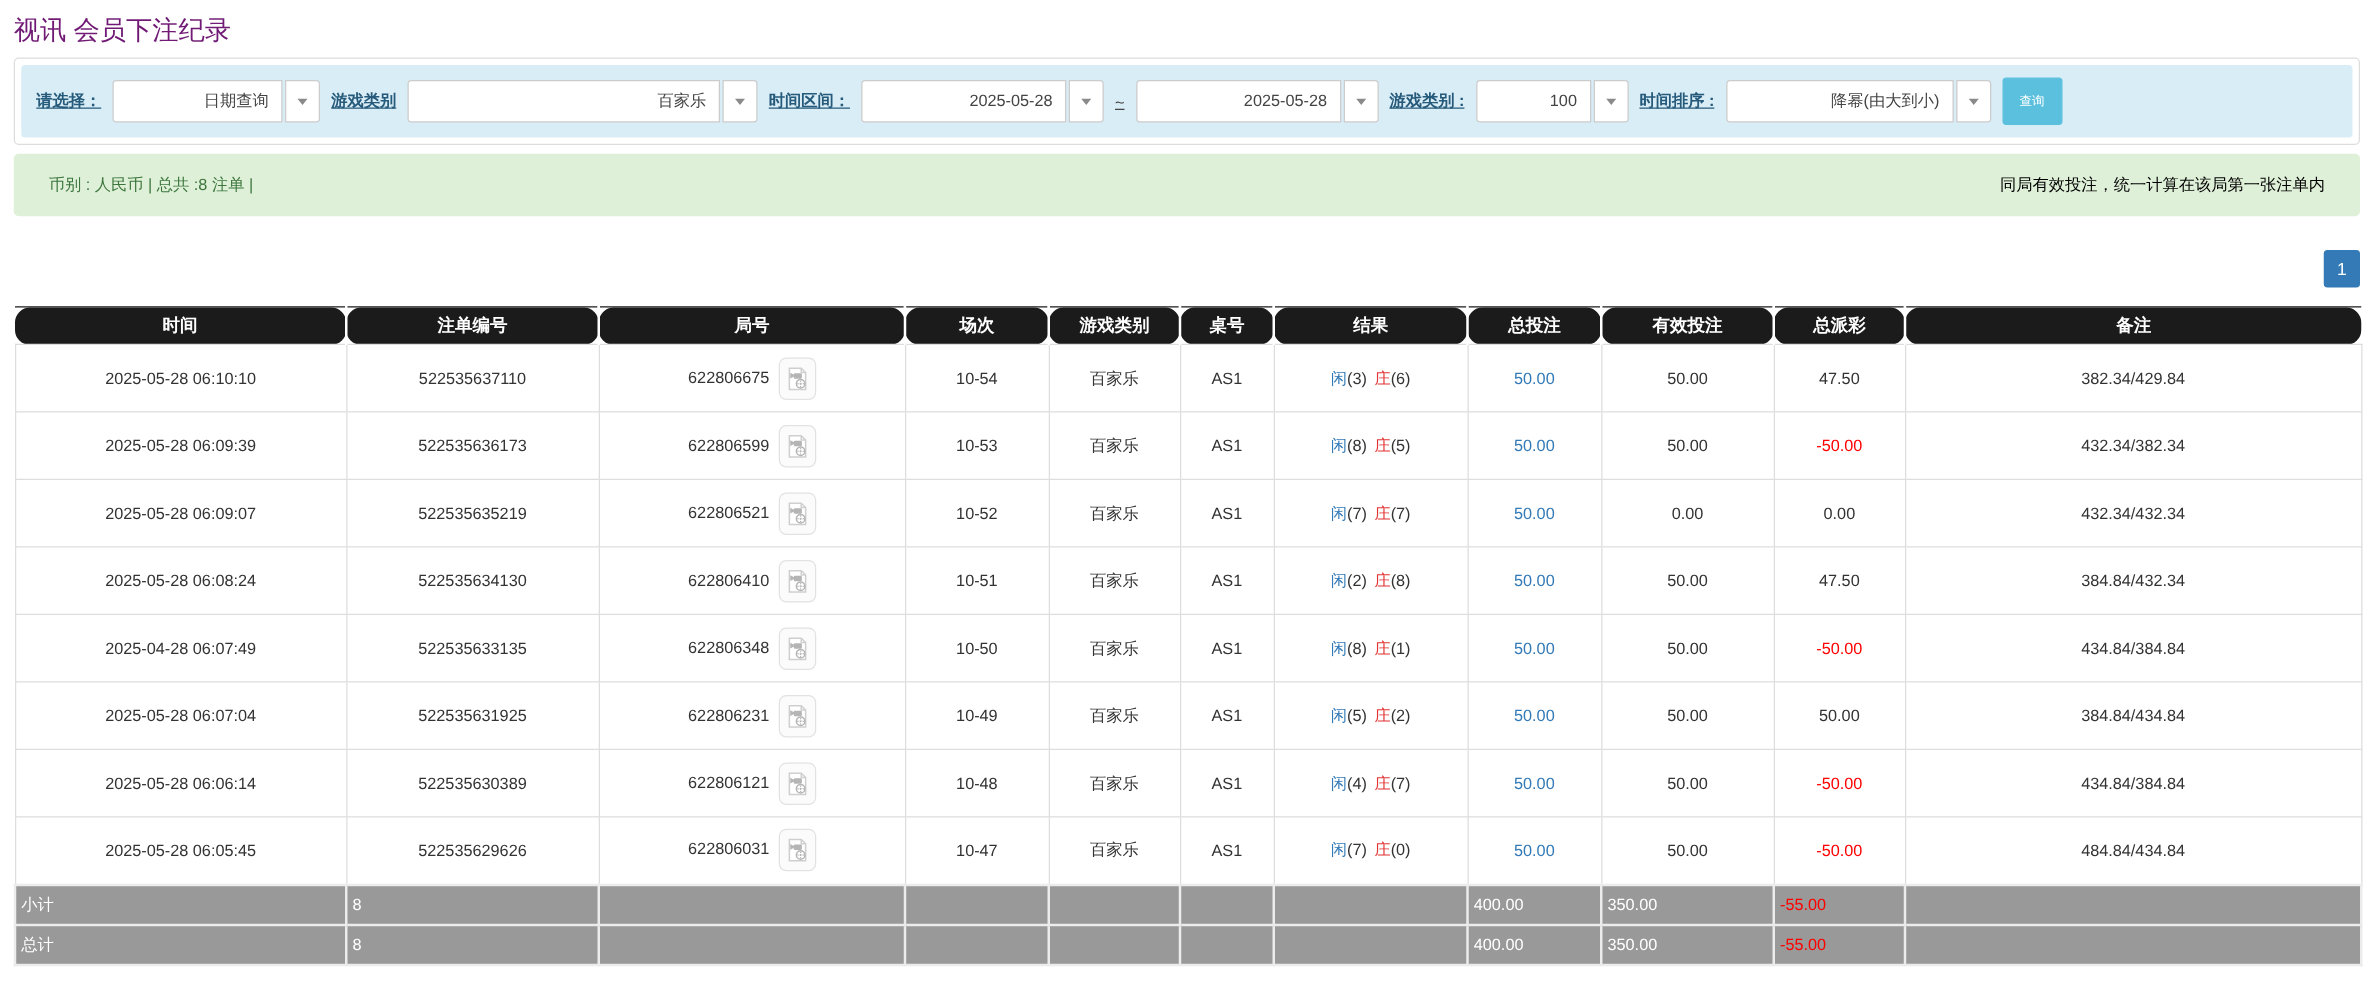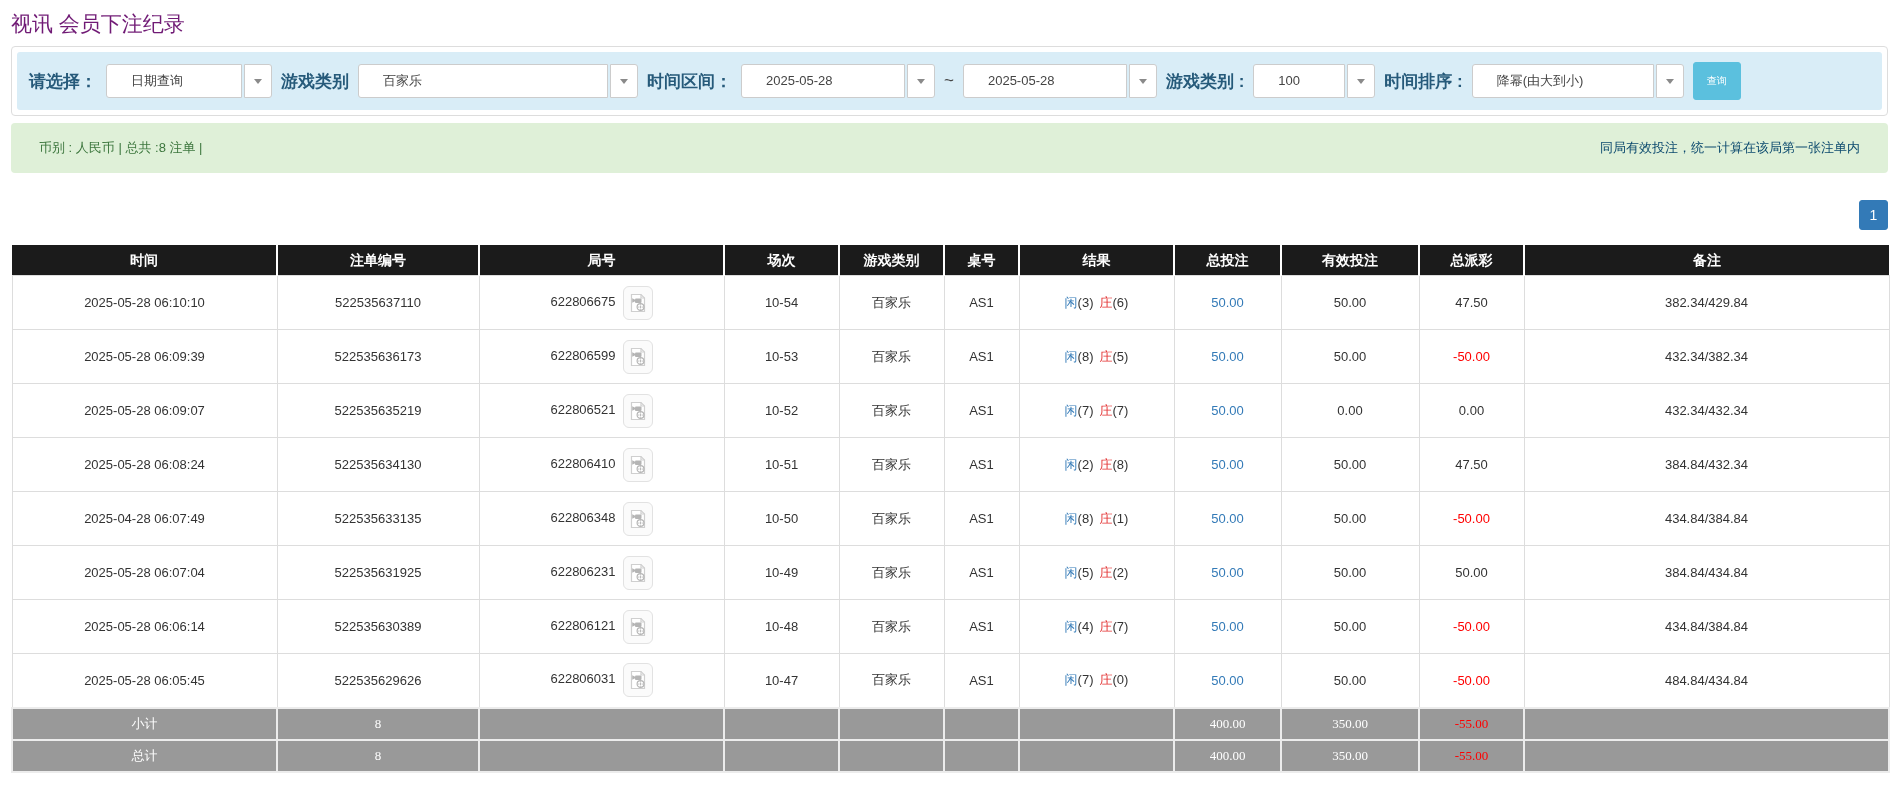--- a/index.html
+++ b/index.html
@@ -12,75 +12,75 @@
   .container { padding:0 11px; }
 
   .page-title { font-size:21px; font-weight:400; color:#701a75; margin:10px 0 8px 0; }
 
   
   .filter-panel { border:1px solid #ddd; border-radius:4px; padding:5px; background:#fff; }
   .filter-bar {
     background:#d9edf7; border-radius:3px; padding:10px 12px;
     display:flex; align-items:center; gap:9px;
   }
-  .flabel { color:#265a7a; font-weight:bold; font-size:17px; white-space:nowrap; }
+  .flabel { color:#265a7a; font-weight:bold; font-size:13px; white-space:nowrap;text-decoration:underline; }
   .sel { display:flex; height:34px; flex:0 0 auto; }
   .sel .val {
     background:#fff; border:1px solid #ccc; border-radius:3px 0 0 3px;
-    padding:0 24px; line-height:32px; font-size:13px; color:#444;
-    flex:1; white-space:nowrap; overflow:hidden;
+    padding:0 10px; line-height:32px; font-size:13px; color:#444;
+    flex:1; white-space:nowrap; overflow:hidden;text-align:right;
   }
   .sel .caret-box {
     width:28px; margin-left:2px; background:#fff; border:1px solid #ccc;
     border-radius:0 3px 3px 0; display:flex; align-items:center; justify-content:center;
   }
   .caret-tri { width:0; height:0; border-left:4px solid transparent;
     border-right:4px solid transparent; border-top:5px solid #8a8a8a; }
   .search-btn {
     background:#5bc0de; color:#fff; border:1px solid #5bc0de; border-radius:3px;
     width:48px; height:38px; font-size:10px; cursor:pointer;
     font-family:inherit;
   }
 
   
   .summary-bar {
     margin-top:7px; background:#dff0d8; border-radius:4px;
     padding:16px 28px; display:flex; justify-content:space-between; align-items:center;
     font-size:13px;
   }
   .sum-left { color:#3c763d; }
-  .sum-right { color:#0c4a6e; }
+  .sum-right { color:#000000; }
 
   
   .pager-row { display:flex; justify-content:flex-end; margin-top:27px; }
   .page-btn {
     min-width:29px; height:30px; background:#337ab7; color:#fff;
     border:1px solid #337ab7; border-radius:3px; font-size:14px; cursor:pointer;
     font-family:inherit;
   }
 
   
   table.records {
     width:100%; border-collapse:collapse; table-layout:fixed;
     margin-top:15px; font-size:13px;
   }
   table.records thead th {
     background:#1b1b1b; color:#fff; font-weight:bold; font-size:14px;
     height:30px; text-align:center; padding:0 4px;
-    border-right:2px solid #fff; border-top:1px solid #1b1b1b;
+    border-right:2px solid #fff; border-top:1px solid #1b1b1b;border-radius:12px;
   }
   table.records thead th:last-child { border-right:none; }
   table.records tbody td {
     background:#fff; border:1px solid #ddd; height:54px;
     text-align:center; padding:0 4px; color:#333;
     overflow:hidden; white-space:nowrap;
   }
   table.records tfoot td {
     background:#999; color:#fff; border:2px solid #ececec;
-    height:32px; text-align:center; padding:0 4px;font-family:Liberation Serif, serif;
+    height:32px; text-align:left; padding:0 4px;
   }
   .bet-link { color:#337ab7; text-decoration:none; cursor:pointer; }
   .res-player { color:#337ab7; }
   .res-banker { color:#e33333; margin-left:6px; }
   .res-val { color:#333; }
   .neg { color:#ff0000 !important; }
 
   .video-btn {
     display:inline-flex; align-items:center; justify-content:center;
     width:30px; height:34px; border:1px solid #e2e2e2; border-radius:6px;

